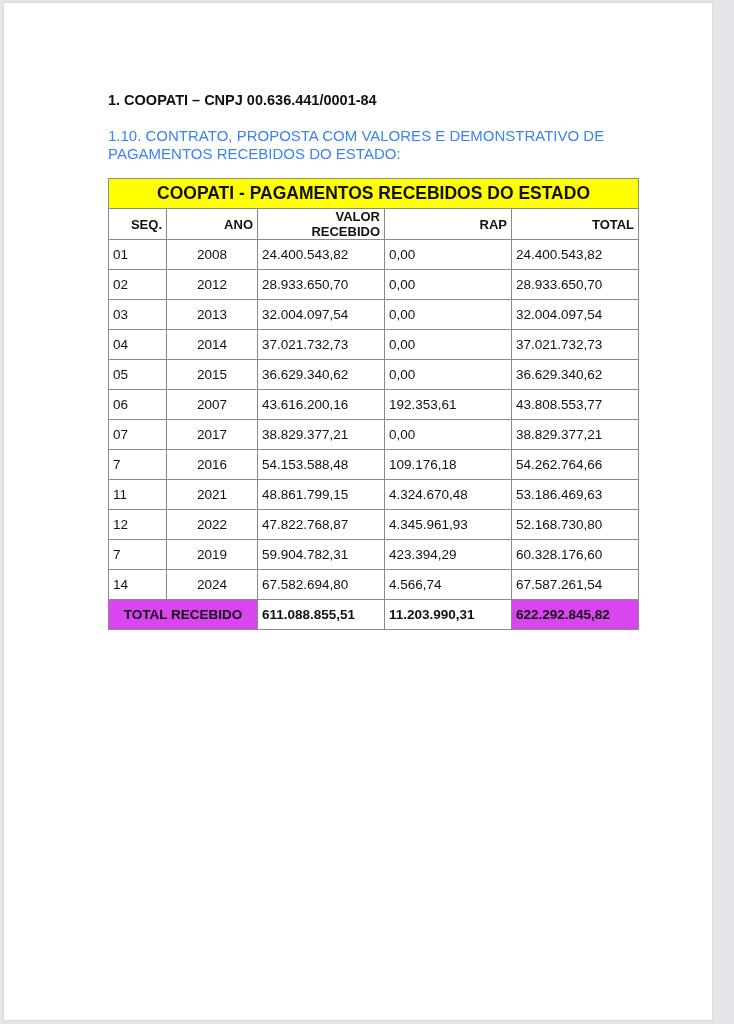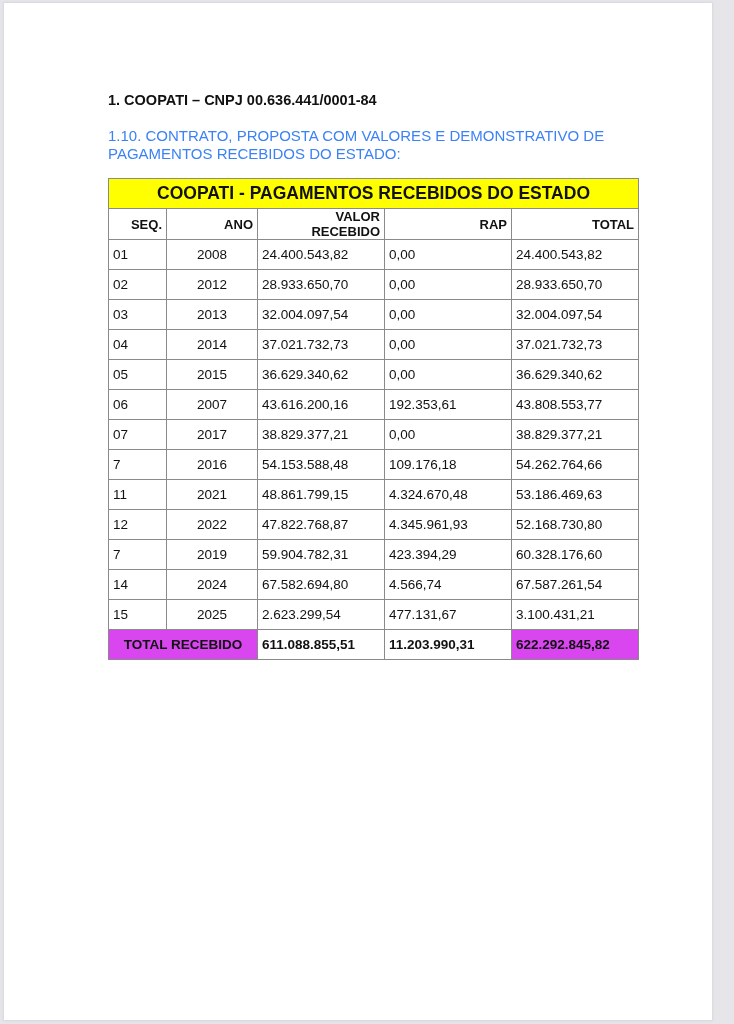--- a/index.html
+++ b/index.html
@@ -150,27 +150,20 @@
           <td class="r">423.394,29</td>
           <td class="r">60.328.176,60</td>
         </tr>
         <tr>
           <td class="l">14</td>
           <td class="c">2024</td>
           <td class="r">67.582.694,80</td>
           <td class="r">4.566,74</td>
           <td class="r">67.587.261,54</td>
         </tr>
-        <tr>
-          <td class="l">15</td>
-          <td class="c">2025</td>
-          <td class="r">2.623.299,54</td>
-          <td class="r">477.131,67</td>
-          <td class="r">3.100.431,21</td>
-        </tr>
       </tbody>
     <tfoot>
       <tr class="foot-row">
         <td colspan="2" class="c yl">TOTAL RECEBIDO</td>
         <td class="r">611.088.855,51</td>
         <td class="r">11.203.990,31</td>
         <td class="r yl">622.292.845,82</td>
       </tr>
     </tfoot>
   </table>

